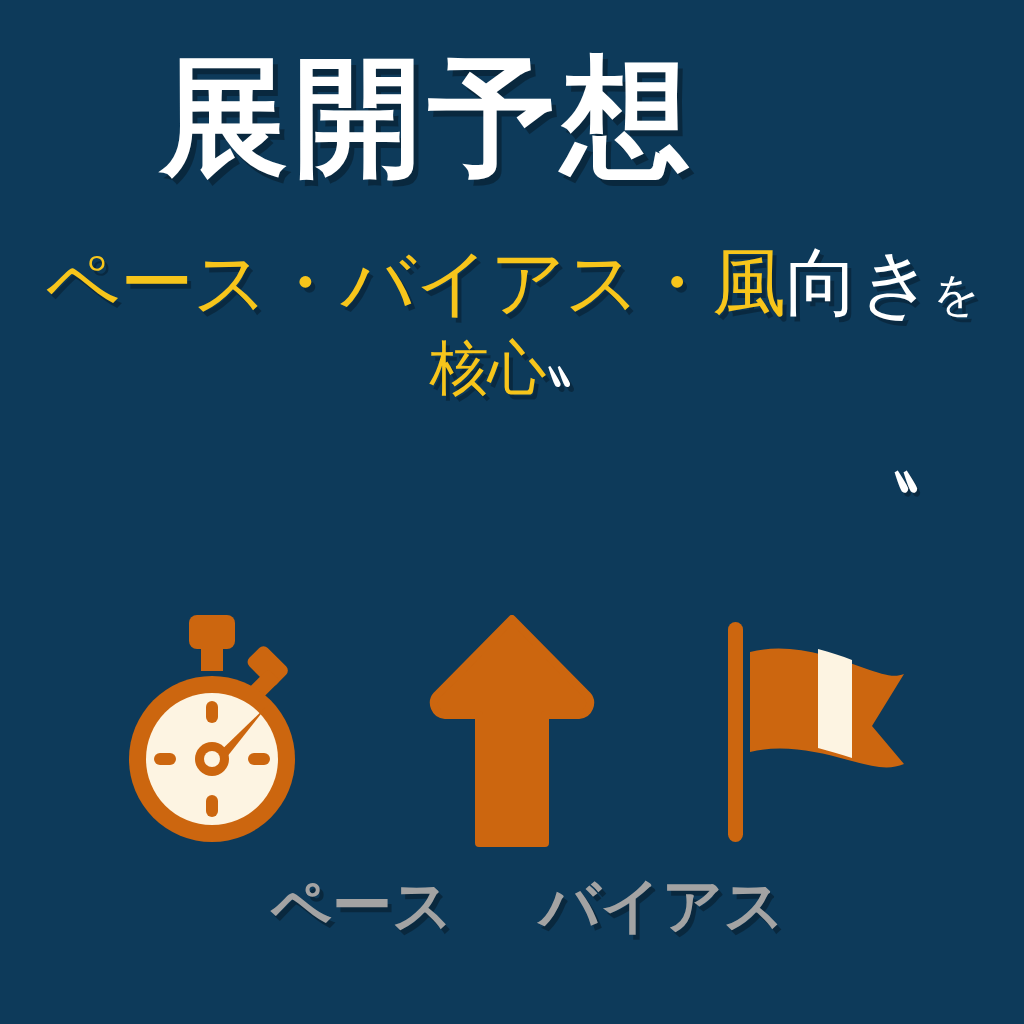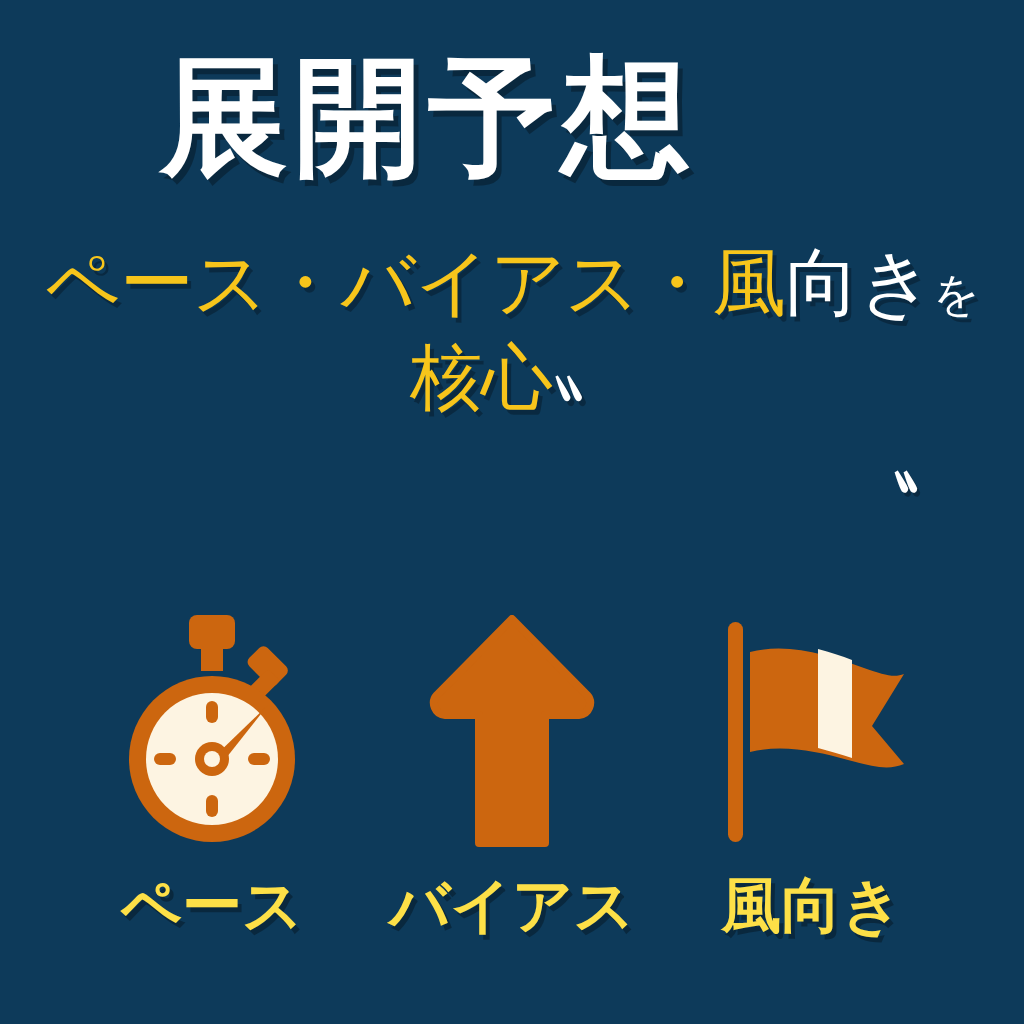--- a/index.html
+++ b/index.html
@@ -55,21 +55,21 @@
     font-size: 76px;
     line-height: 1.28;
     font-weight: 400;
     letter-spacing: -1px;
     color: #ffffff;
     text-shadow: 4px 5px 0 rgba(0, 0, 0, 0.28);
     white-space: nowrap;
   }
   .sub-line.l1 { font-size: 74px; }
   .sub-line.l2 { font-size: 74px; }
-  .sub-line.l3 { font-size: 72px; padding-left: 9px; }
+  .sub-line.l3 { font-size: 59px; padding-left: 9px; }
 
   .accent { color: #f7c51b; }
   .plain  { color: #ffffff; }
   .small-kana {
     font-size: 0.62em;
     vertical-align: -0.04em;
   }
   .quote {
     color: #ffffff;
     display: inline-block;
@@ -117,21 +117,21 @@
     display: flex;
     justify-content: center;
   }
   .label-cell {
     width: 300px;
     text-align: center;
   }
   .icon-label {
     font-size: 60px;
     font-weight: 700;
-    color: #fde047;
+    color: #a3a3a3;
     letter-spacing: 0px;
     text-shadow: 4px 5px 0 rgba(0, 0, 0, 0.30);
     white-space: nowrap;
   }
 </style>
 </head>
 <body>
 
 <div class="poster">
 
@@ -221,18 +221,15 @@
 
   </div>
 
   <div class="label-row">
     <div class="label-cell">
       <span class="icon-label">ペース</span>
     </div>
     <div class="label-cell">
       <span class="icon-label">バイアス</span>
     </div>
-    <div class="label-cell">
-      <span class="icon-label">風向き</span>
-    </div>
   </div>
 
 </div>
 
 </body></html>

